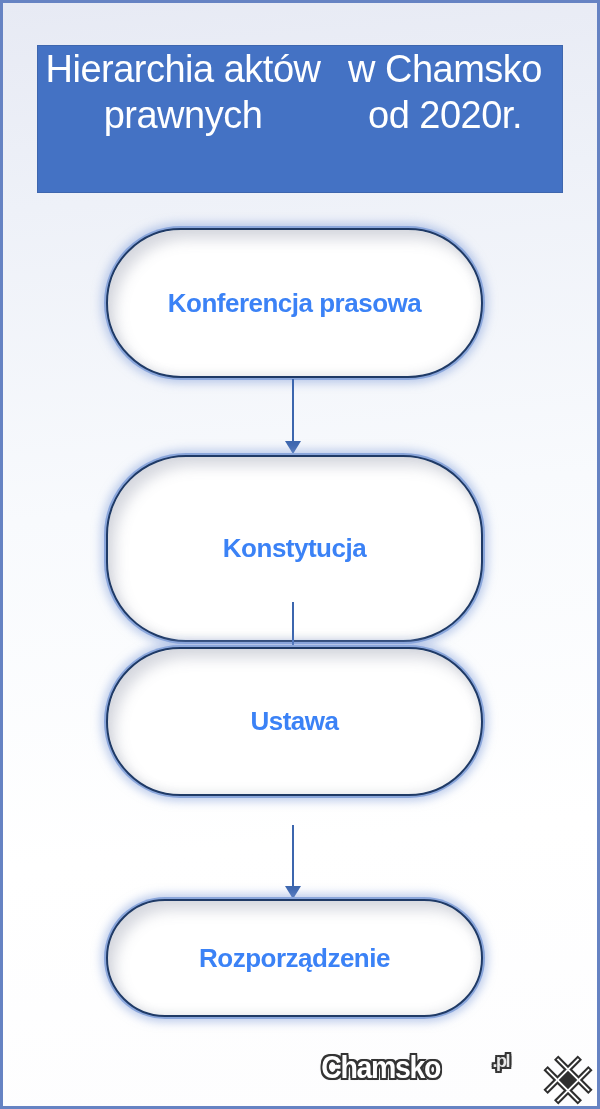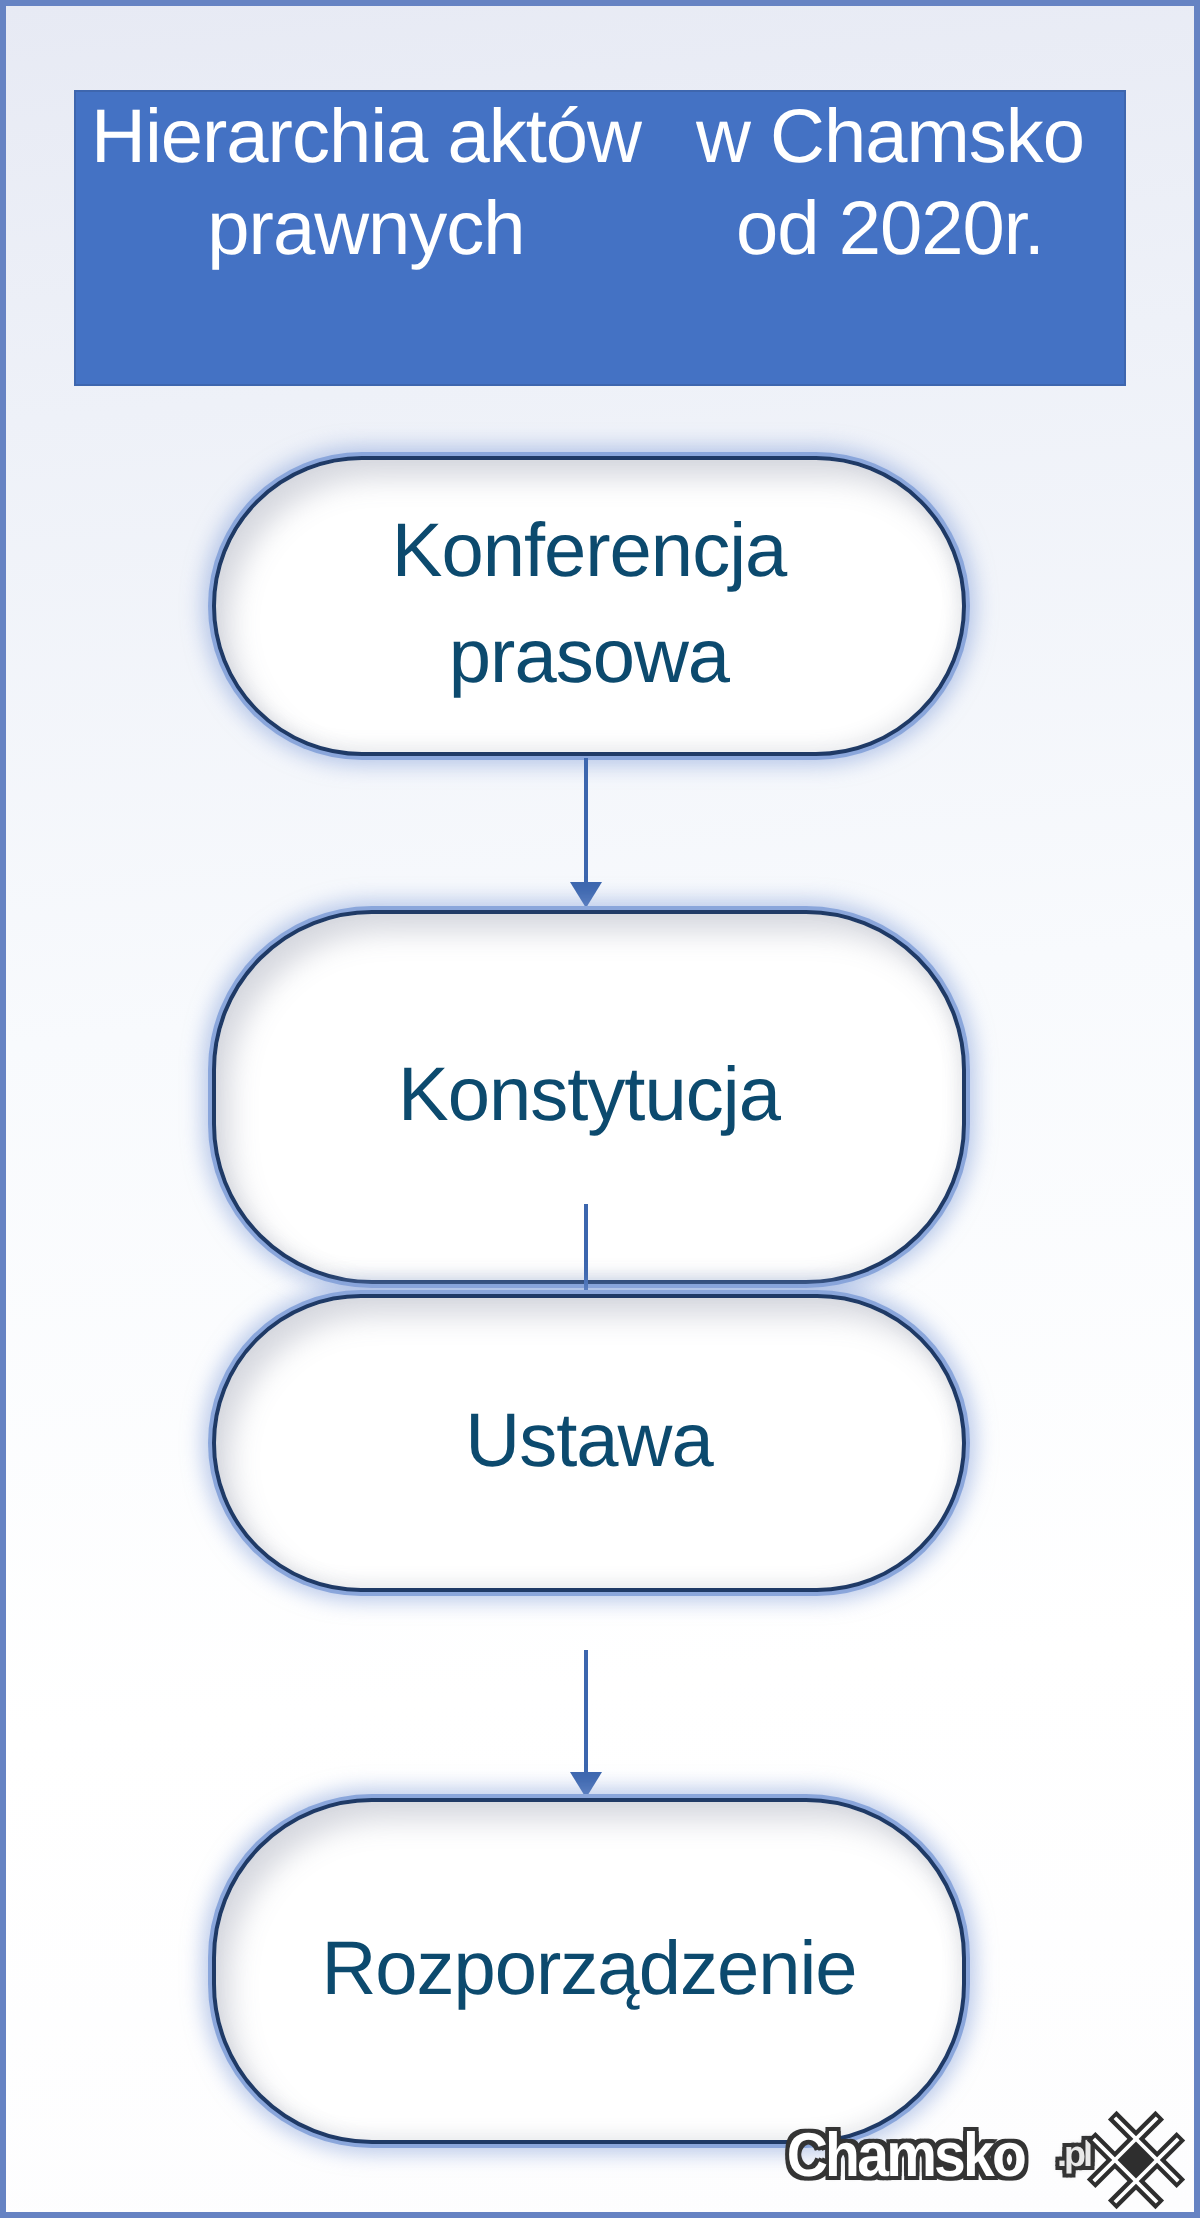--- a/index.html
+++ b/index.html
@@ -41,30 +41,31 @@
     border-radius: 80px;
     box-shadow:
       0 0 0 2px #8aa6db,
       0 0 10px 5px rgba(134,163,218,0.55),
       inset 7px 9px 14px rgba(95,105,130,0.26),
       inset -3px -4px 8px rgba(95,105,130,0.10);
     display: flex;
     align-items: center;
     justify-content: center;
     text-align: center;
-    color: #0c4a6e;
-    font-size: 38px;
+    color: #3b82f6;
+    font-size: 26px;
     line-height: 1.4;
     padding: 0 42px;
     letter-spacing: -0.5px;
+    font-weight: bold;
   }
   .pill-1 { top: 225px; height: 150px; }
   .pill-2 { top: 452px; height: 187px; }
   .pill-3 { top: 644px; height: 149px; }
-  .pill-4 { top: 896px; height: 173px; }
+  .pill-4 { top: 896px; height: 118px; }
 
   
   .connector {
     position: absolute;
     left: 281px;
     width: 17px;
     display: flex;
     flex-direction: column;
     align-items: center;
   }
@@ -77,21 +78,22 @@
     border-left: 8px solid transparent;
     border-right: 8px solid transparent;
     border-top: 13px solid #3c66ae;
   }
 
   
   .watermark {
     position: absolute;
     right: 1px; bottom: 3px;
     display: flex;
-    align-items: center;
+    align-items: flex-start;
+    gap: 36px;
   }
   .wm-brand, .wm-tld {
     font-weight: bold;
     color: #ffffff;
     line-height: 1;
     letter-spacing: -1.5px;
     text-shadow:
       -2px -2px 0 #343434, 2px -2px 0 #343434,
       -2px  2px 0 #343434, 2px  2px 0 #343434,
       -2px  0   0 #343434, 2px  0   0 #343434,

